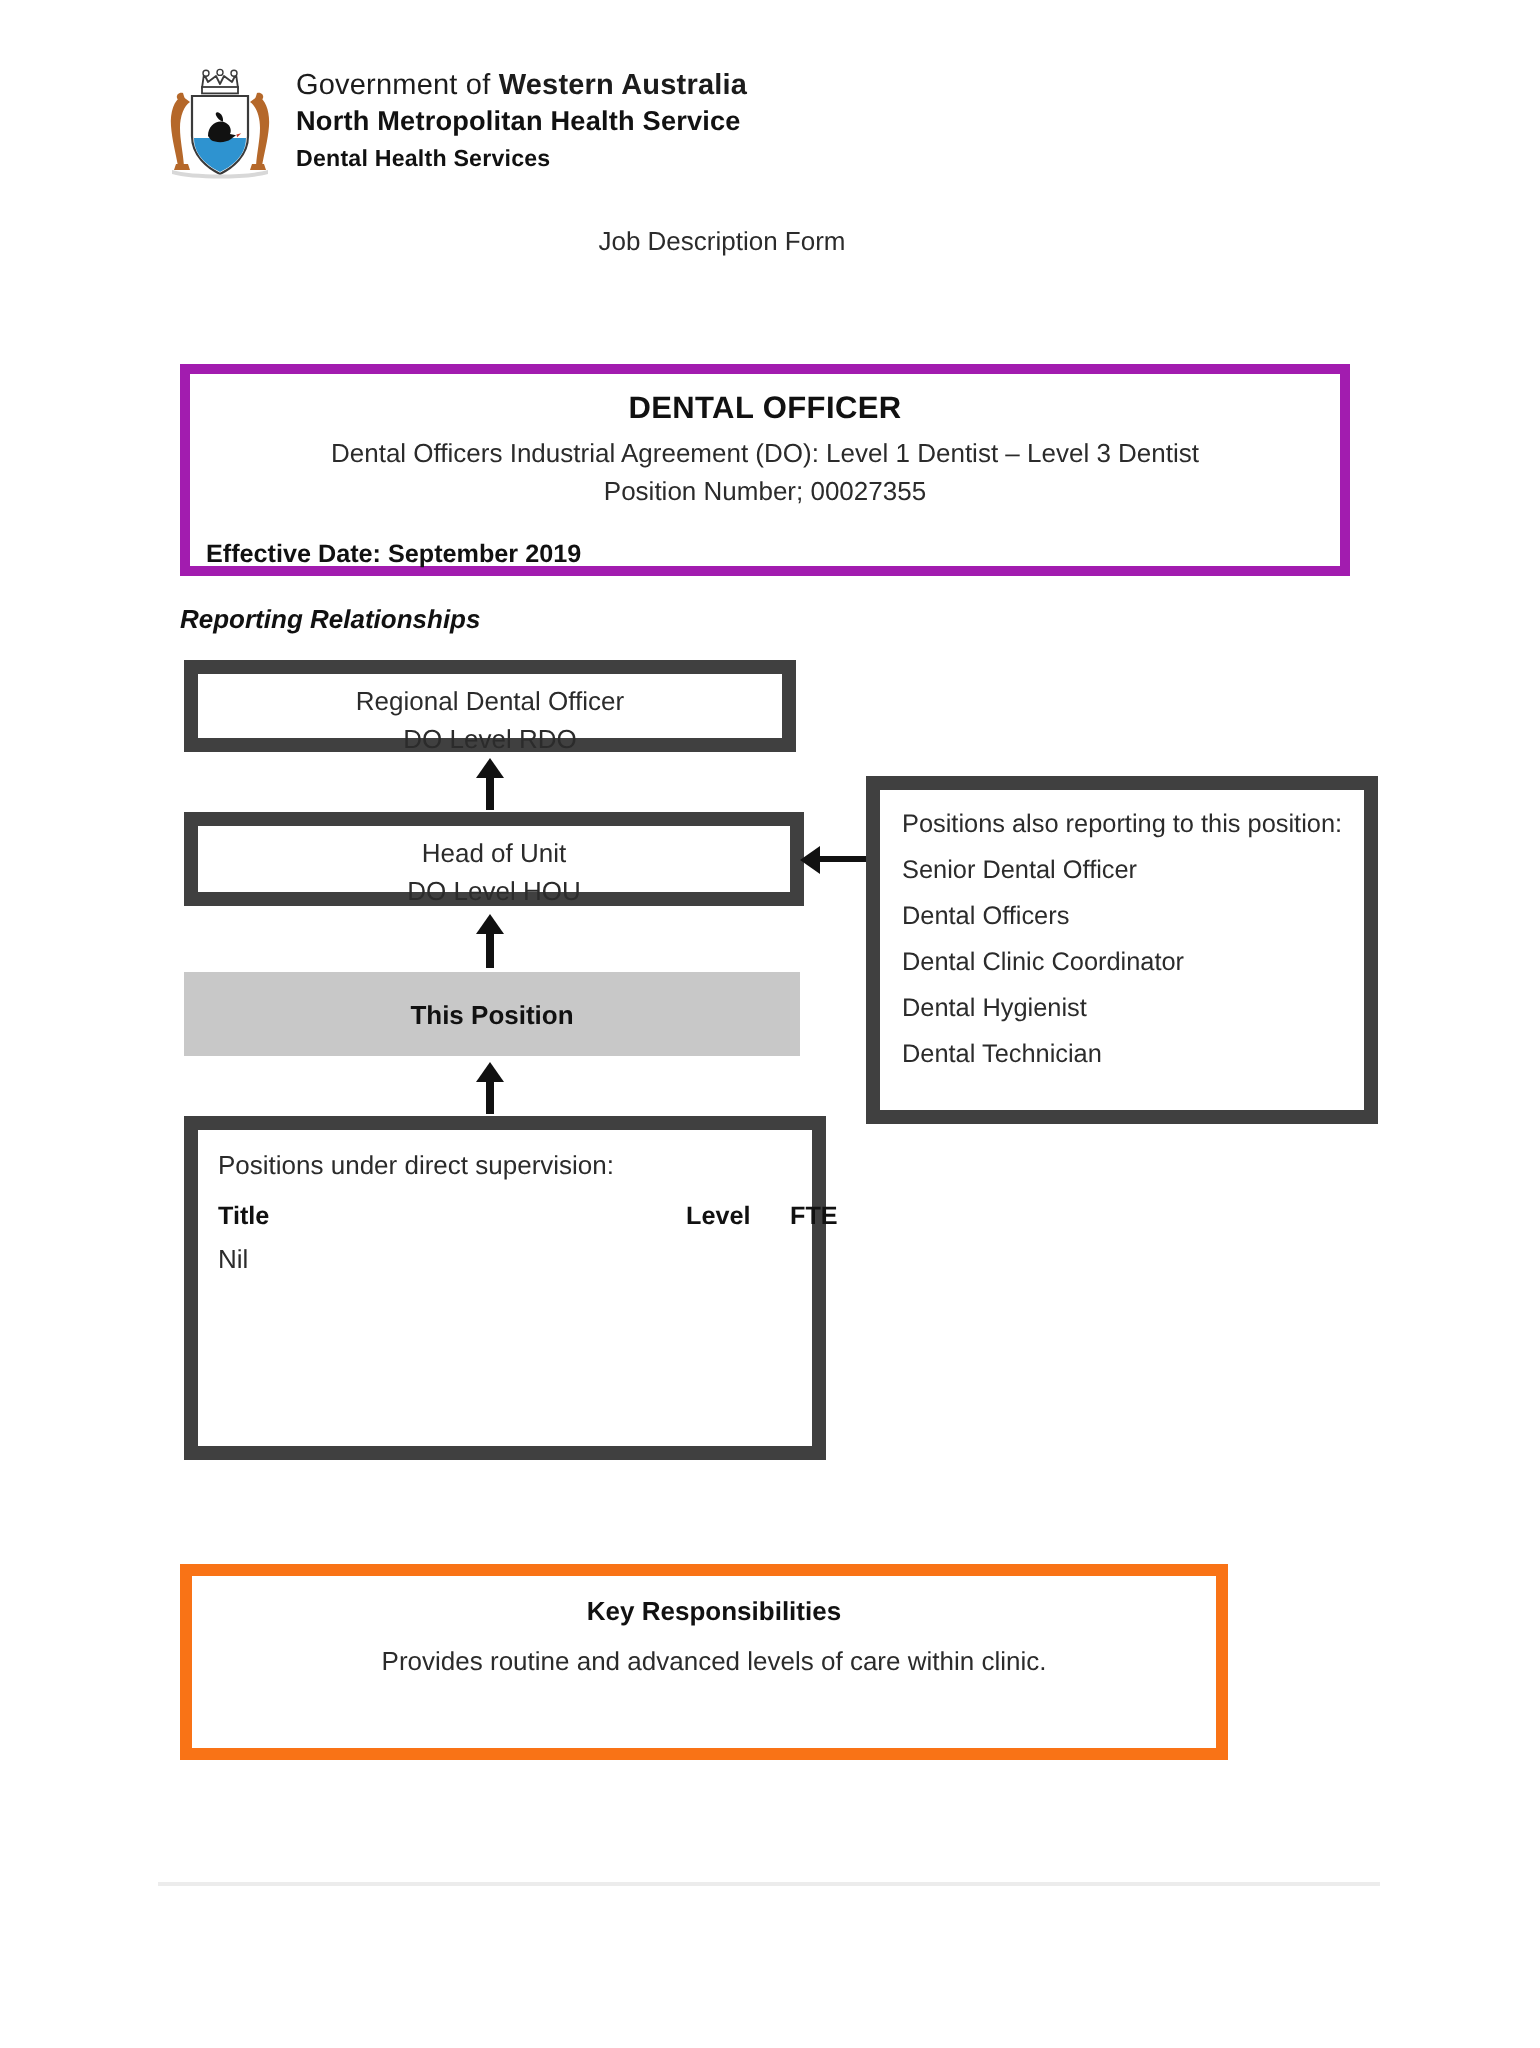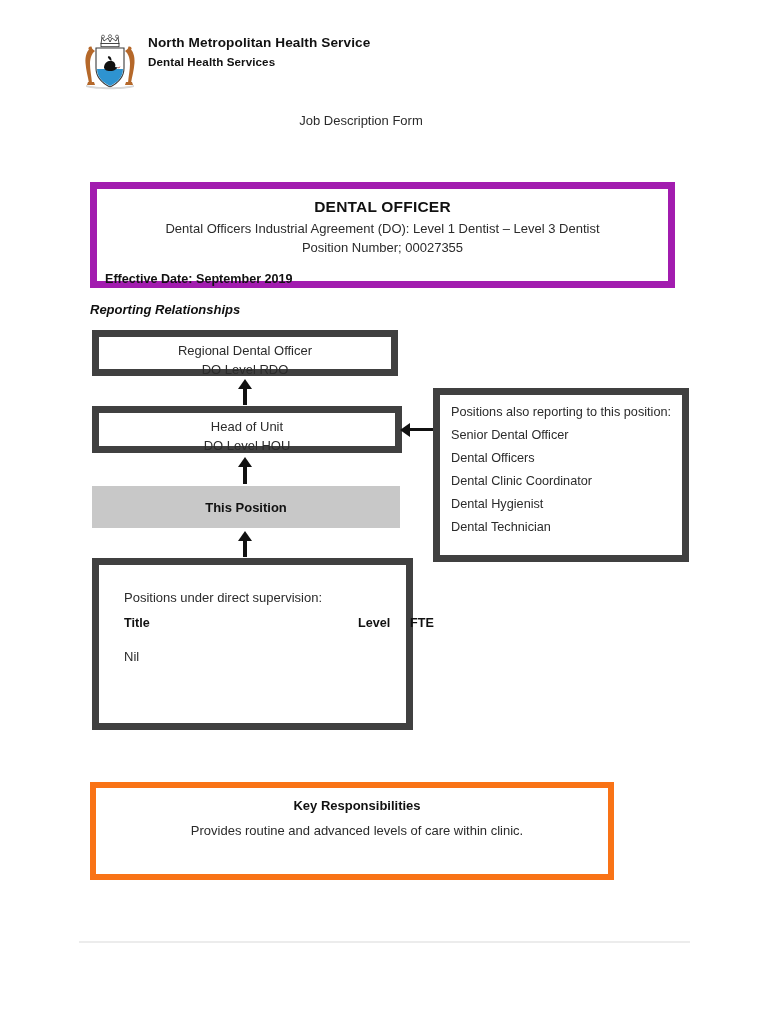--- a/index.html
+++ b/index.html
@@ -75,21 +75,21 @@
     color: #2b2b2b;
   }
 
   
   .title-box {
     position: absolute;
     left: 90px;
     top: 182px;
     width: 585px;
     height: 106px;
-    border: 7px solid #a21caf;
+    border: 5px solid #a21caf;
     box-sizing: border-box;
     background: #fff;
   }
   .title-main {
     text-align: center;
     font-size: 15.5px;
     font-weight: 700;
     color: #111;
     margin-top: 9px;
     letter-spacing: .2px;
@@ -157,21 +157,21 @@
   }
   #box-this .this-label {
     font-size: 13px;
     font-weight: 700;
     color: #111;
   }
 
   
   #box-super {
     left: 92px; top: 558px; width: 321px; height: 172px;
-    padding: 16px;
+    padding: 1px;
   }
   .super-intro {
     font-size: 13px;
     color: #2b2b2b;
     margin: 9px 0 0 9px;
   }
   .super-table {
     margin-top: 11px;
     margin-left: 9px;
     width: 296px;
@@ -185,21 +185,21 @@
     height: 17px;
   }
   .super-hdr .c-title { position: absolute; left: 0; }
   .super-hdr .c-level { position: absolute; left: 234px; }
   .super-hdr .c-fte { position: absolute; left: 286px; }
   .super-row {
     font-size: 13px;
     color: #2b2b2b;
     position: relative;
     height: 18px;
-    margin-top: 16px;
+    margin-top: 4px;
   }
   .super-row .c-title { position: absolute; left: 0; }
   .super-row .c-level { position: absolute; left: 234px; }
   .super-row .c-fte { position: absolute; left: 286px; }
 
   
   #box-also {
     left: 433px; top: 388px; width: 256px; height: 174px;
   }
   .also-intro {
@@ -324,20 +324,21 @@
         <path d="M15 39 L41 39 C41 48 34 53 28 56 C22 53 15 48 15 39 Z" fill="#2e93d0"></path>
 
         <path d="M22 38 C22 33 26 30 30 31 C33 32 34 35 33 37 L36 37.6 L33.5 39.5 C31 41.5 26 41.5 23.5 40 Z" fill="#111111"></path>
         <path d="M29.5 30.8 C29.8 28.5 28.6 26.6 27.2 26.2 C26.2 25.9 25.6 26.6 26 27.6 C26.5 29 28 30.4 29.5 30.8 Z" fill="#111111"></path>
         <path d="M36.2 37.3 L38.6 36.6 L36.6 38.6 Z" fill="#c0392b"></path>
 
         <path d="M4 55 C14 58 42 58 52 55 L52 57 C42 60 14 60 4 57 Z" fill="#d8d8d8"></path>
       </svg>
     </span>
     <div class="masthead-text">
+      <div class="mh-line1"><span>Government of </span><b>Western Australia</b></div>
       <div class="mh-line2">North Metropolitan Health Service</div>
       <div class="mh-line3">Dental Health Services</div>
     </div>
   </div>
 
   <div class="doc-subtitle">Job Description Form</div>
 
   <div class="title-box">
     <div class="title-main">DENTAL OFFICER</div>
     <div class="title-sub">Dental Officers Industrial Agreement (DO): Level 1 Dentist – Level 3 Dentist</div>

